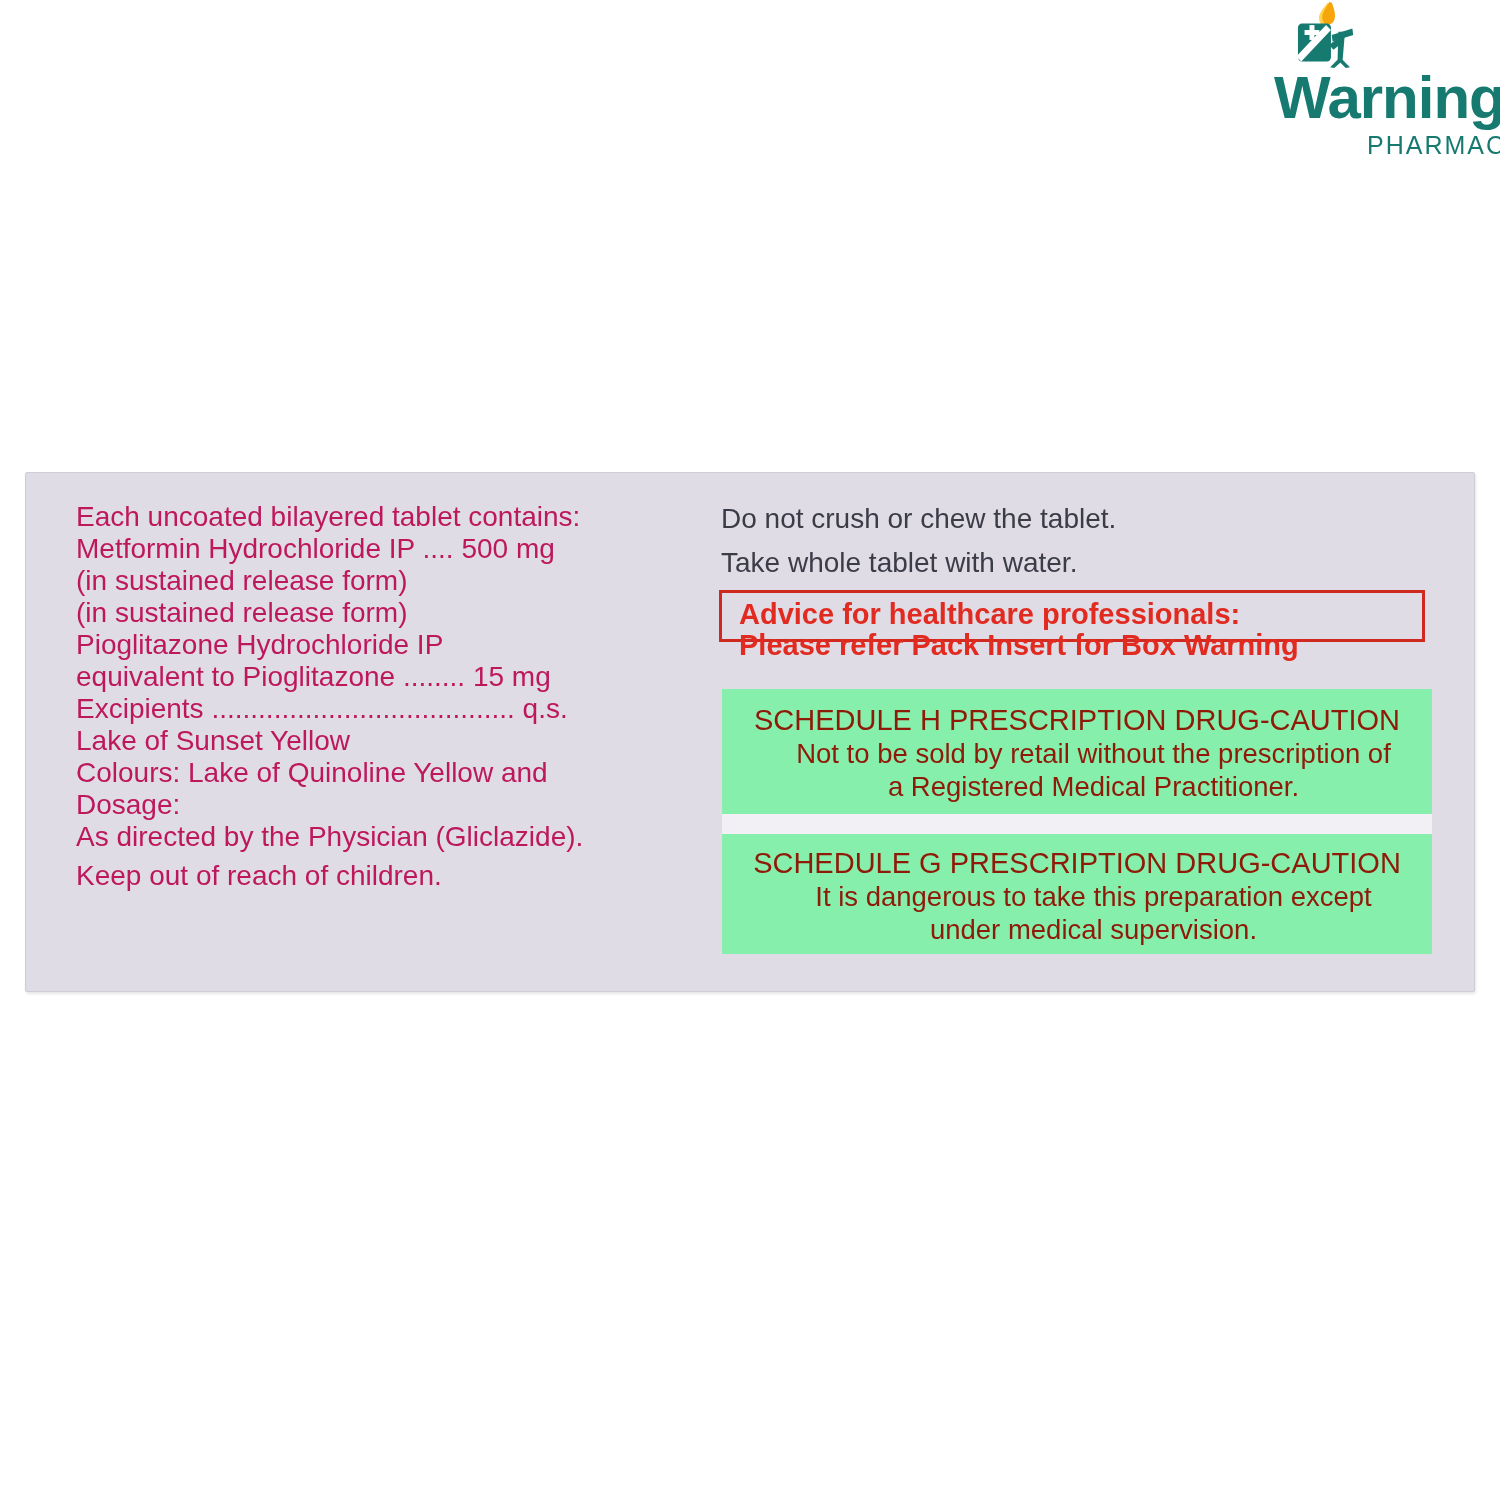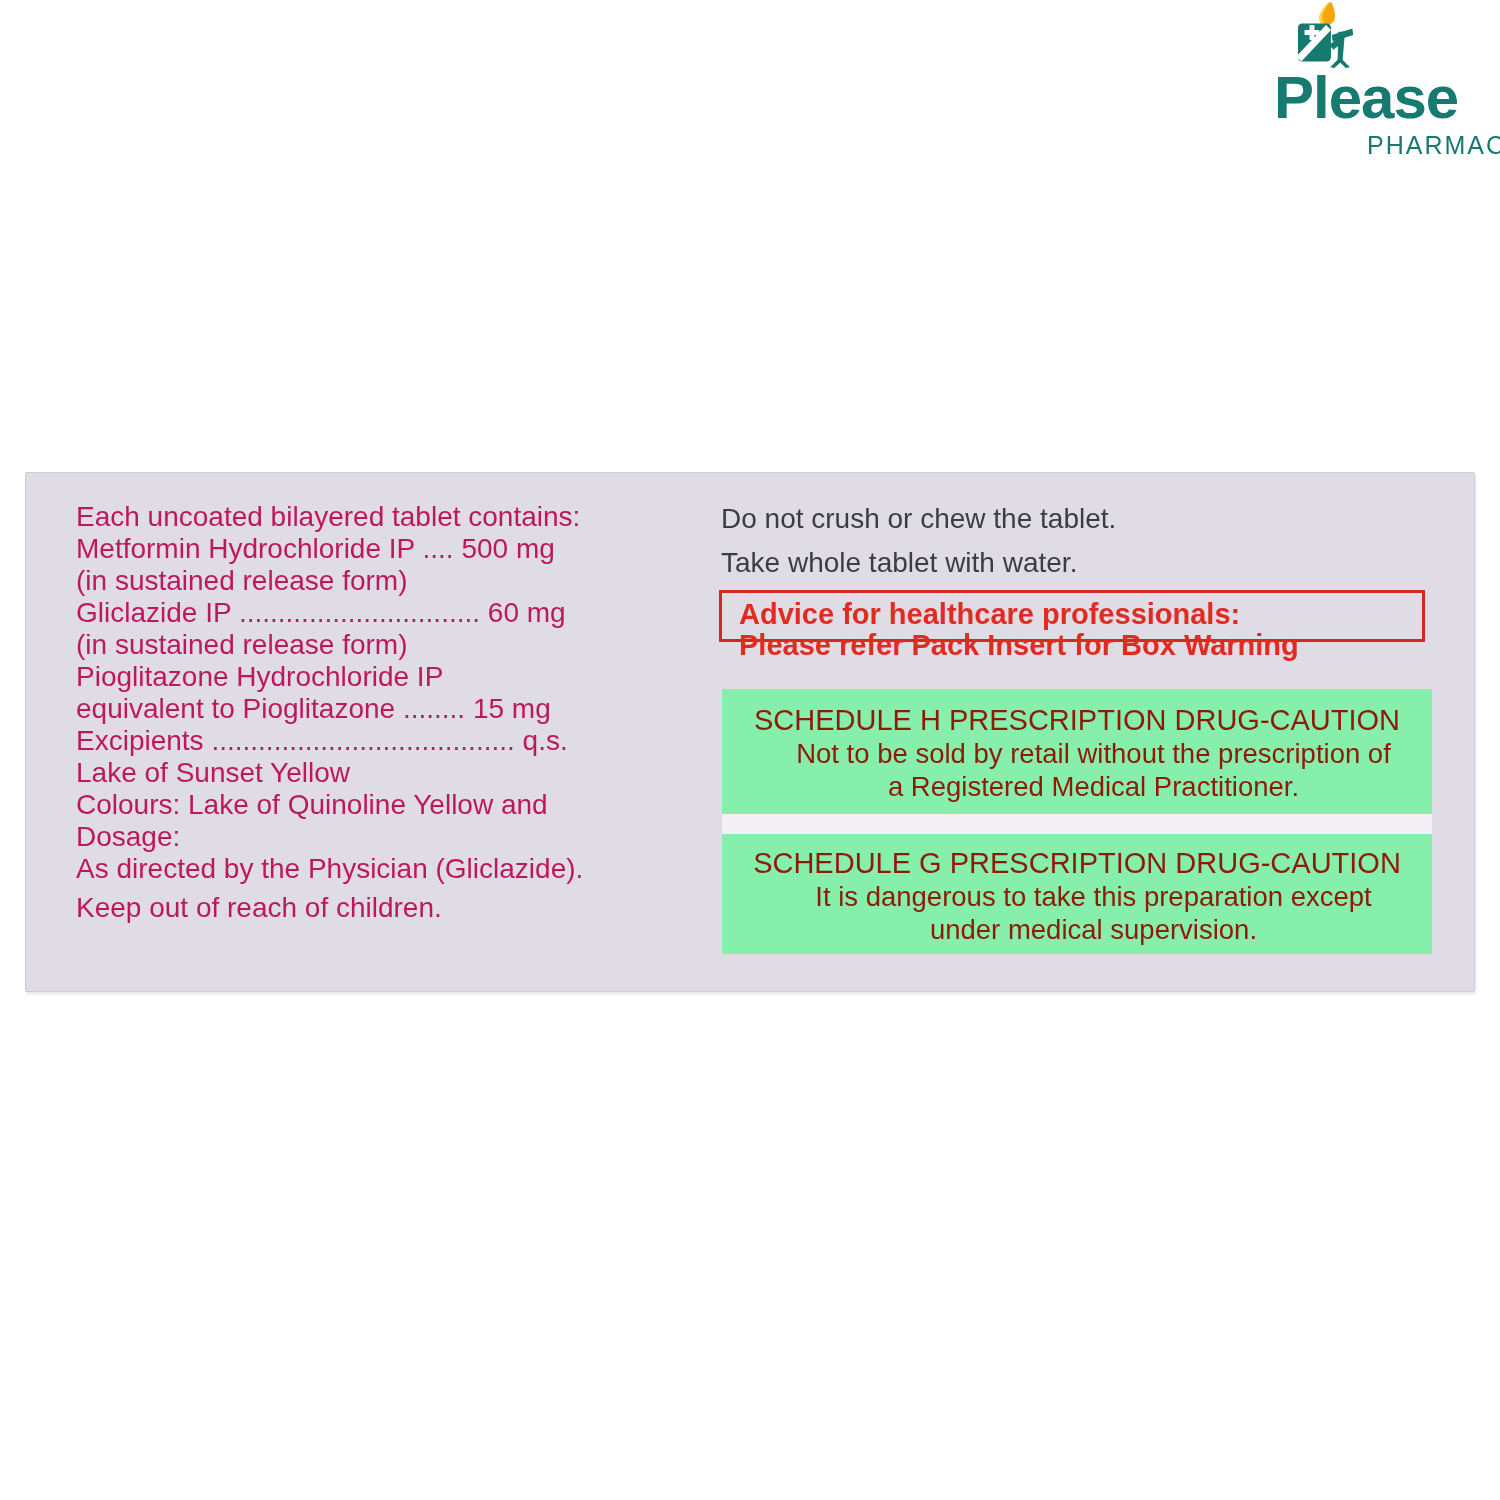--- a/index.html
+++ b/index.html
@@ -89,34 +89,33 @@
     <rect x="16" y="28" width="6" height="18" fill="#ffffff"></rect>
 
     <polygon points="0,66 36,28 42,34 6,72" fill="#ffffff"></polygon>
 
     <polygon points="51,36 59,36 56,72 50,72" fill="#177a71"></polygon>
     <polygon points="43,40 68,32 69,40 44,48" fill="#177a71"></polygon>
     <polygon points="40,52 50,44 55,50 45,58" fill="#177a71"></polygon>
     <polygon points="50,70 41,79 46,80 55,72" fill="#177a71"></polygon>
     <polygon points="56,70 65,79 60,80 52,72" fill="#177a71"></polygon>
   </svg>
-  <div class="logo-name">Please</div>
+  <div class="logo-name">Warning</div>
   <div class="logo-sub">
     <div class="logo-sub-bar"></div>
     <div class="logo-sub-text">PHARMACY</div>
   </div>
 </div>
 
 <div class="panel">
 
   <div class="left-col">
     <div class="left-line">Each uncoated bilayered tablet contains:</div>
     <div class="left-line">Metformin Hydrochloride IP .... 500 mg</div>
     <div class="left-line">(in sustained release form)</div>
-    <div class="left-line">Gliclazide  IP ............................... 60 mg</div>
     <div class="left-line">(in sustained release form)</div>
     <div class="left-line">Pioglitazone Hydrochloride IP</div>
     <div class="left-line">equivalent to Pioglitazone ........ 15 mg</div>
     <div class="left-line">Excipients ....................................... q.s.</div>
     <div class="left-line">Lake of Sunset Yellow</div>
     <div class="left-line">Colours: Lake of Quinoline Yellow and</div>
     <div class="left-line">Dosage:</div>
     <div class="left-line">As directed by the Physician (Gliclazide).</div>
     <div class="left-line gap">Keep out of reach of children.</div>
   </div>

